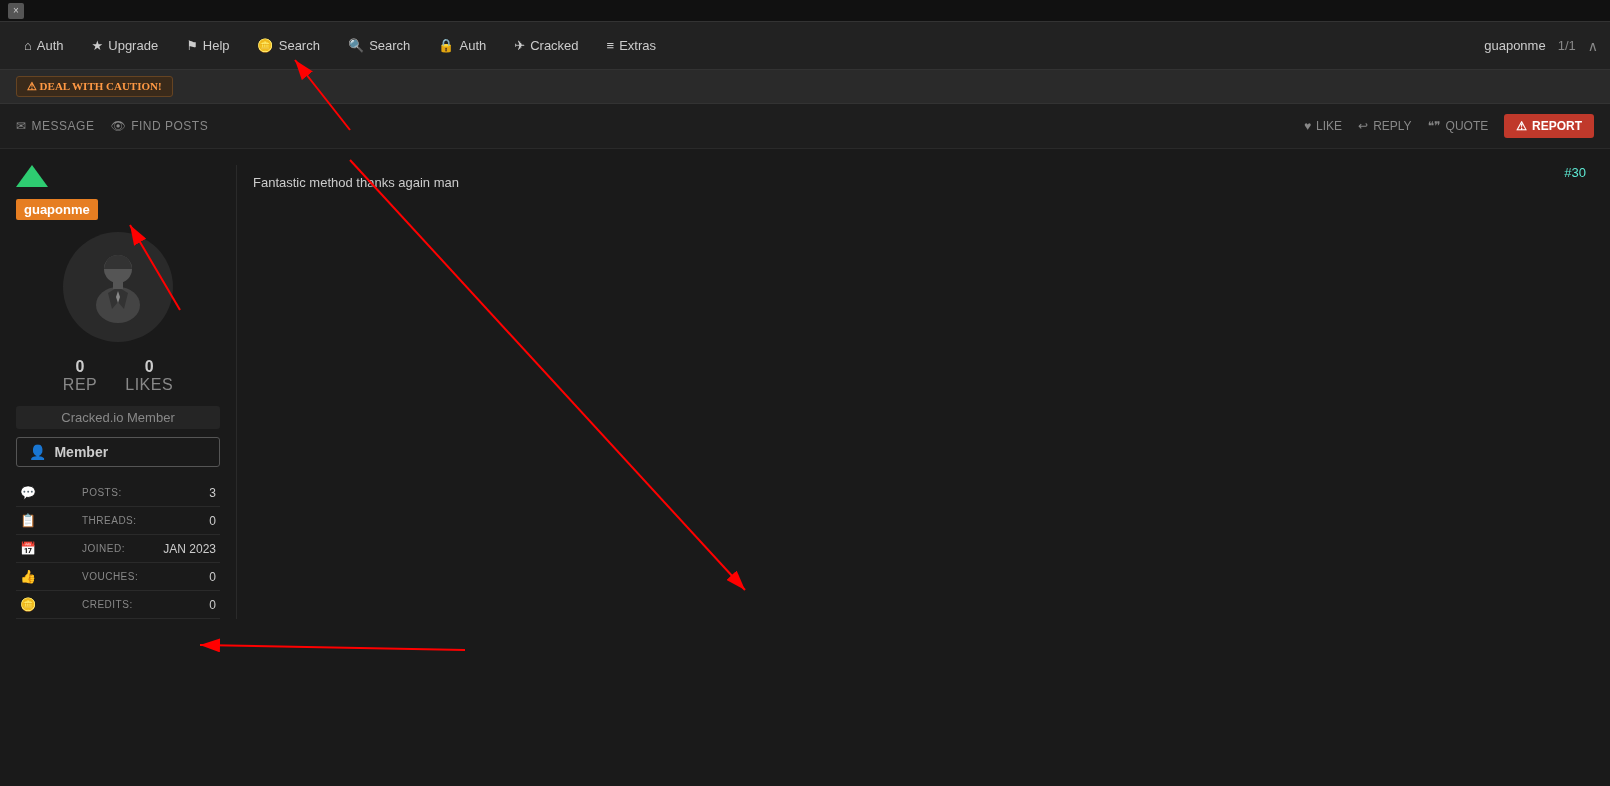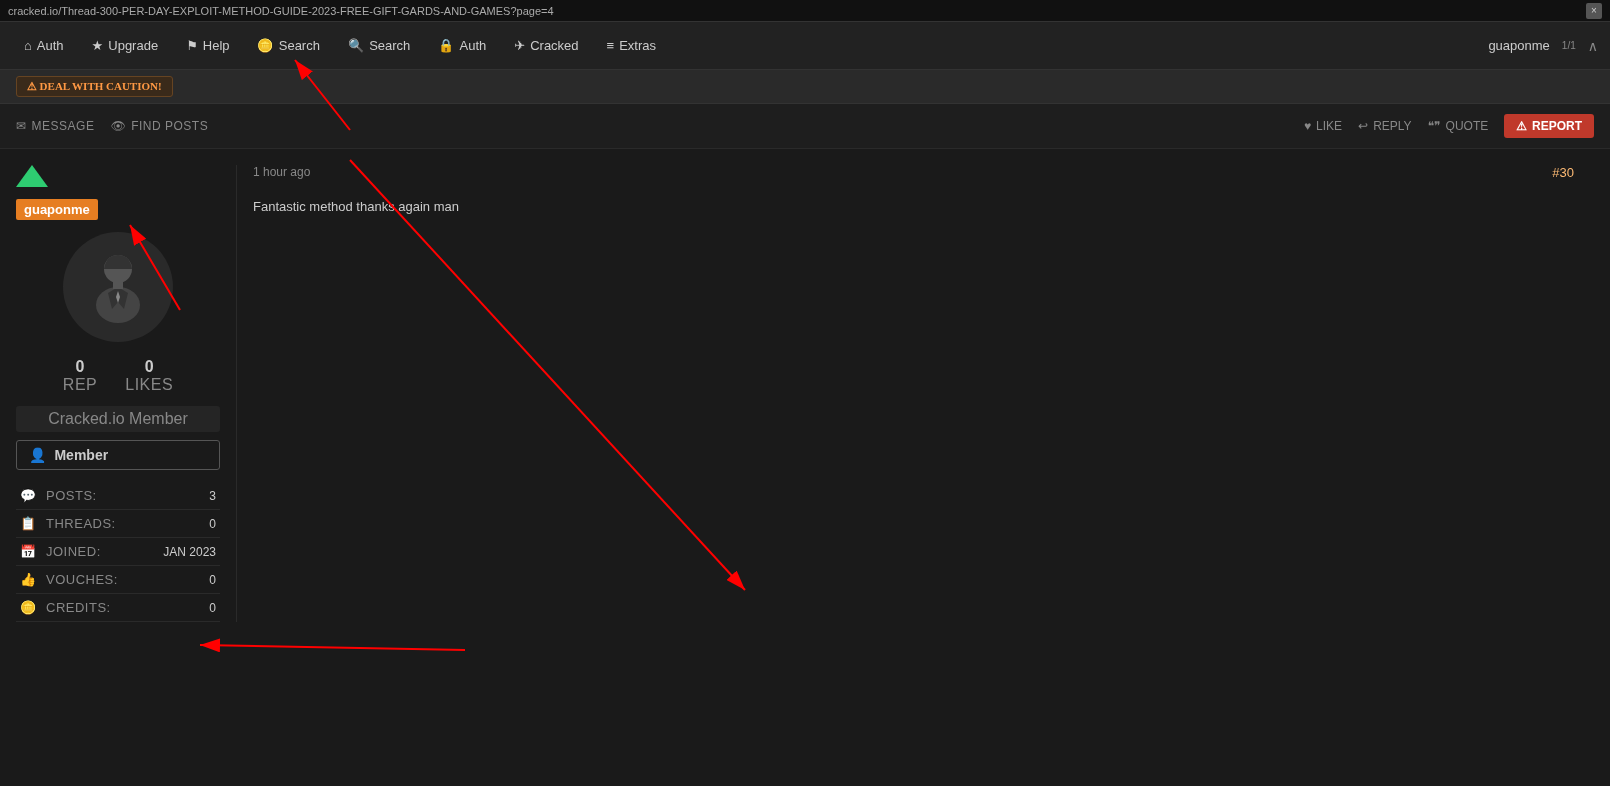--- a/index.html
+++ b/index.html
@@ -68,21 +68,21 @@
       display: flex;
       align-items: center;
       gap: 12px;
     }
     .nav-username {
       color: #ccc;
       font-size: 13px;
     }
     .nav-pages {
       color: #888;
-      font-size: 10px;
+      font-size: 13px;
     }
     .nav-arrow {
       color: #888;
       font-size: 14px;
     }
 
     
     .caution-bar {
       background: #2a2a2a;
       padding: 6px 16px;
@@ -163,23 +163,23 @@
       min-width: 220px;
       display: flex;
       flex-direction: column;
       align-items: center;
       gap: 8px;
       padding-right: 16px;
     }
 
     .post-number {
       position: absolute;
-      right: 20px;
+      right: 8px;
       top: 0;
-      color: #fdba74;
+      color: #5eead4;
       font-size: 13px;
     }
 
     .triangle-mark {
       width: 0;
       height: 0;
       border-left: 16px solid transparent;
       border-right: 16px solid transparent;
       border-bottom: 22px solid #2ecc71;
       align-self: flex-start;
@@ -230,21 +230,21 @@
     }
     .stat-label {
       color: #888;
       font-size: 16px;
       text-transform: uppercase;
       letter-spacing: 0.5px;
     }
 
     .member-type {
       color: #888;
-      font-size: 16px;
+      font-size: 13px;
       background: #252525;
       padding: 4px 16px;
       border-radius: 3px;
       width: 100%;
       text-align: center;
     }
 
     .member-badge {
       border: 1px solid #555;
       padding: 6px 12px;
@@ -271,24 +271,25 @@
       gap: 8px;
     }
     .stats-row-icon {
       color: #888;
       width: 18px;
       font-size: 13px;
       flex-shrink: 0;
     }
     .stats-row-label {
       color: #888;
-      font-size: 13px;
+      font-size: 10px;
       text-transform: uppercase;
       letter-spacing: 0.5px;
       flex: 1;
+      margin-left: 36px;
     }
     .stats-row-value {
       color: #ccc;
       font-size: 12px;
       min-width: 30px;
       text-align: right;
     }
 
     
     .post-area {
@@ -322,21 +323,20 @@
       width: 1610px;
       height: 786px;
       pointer-events: none;
       z-index: 9999;
     }
   </style>
 </head>
 <body>
 
 <div class="title-bar">
-  <span class="title-bar-url">cracked.io/Thread-300-PER-DAY-EXPLOIT-METHOD-GUIDE-2023-FREE-GIFT-GARDS-AND-GAMES?page=4</span>
   <div class="title-bar-close">×</div>
 </div>
 
 <div class="navbar">
   <div class="nav-item">
     <span class="nav-icon">⌂</span>
     <span>Auth</span>
   </div>
   <div class="nav-item">
     <span class="nav-icon">★</span>
@@ -472,23 +472,20 @@
         <span class="stats-row-icon">🪙</span>
         <span class="stats-row-label">CREDITS:</span>
         <span class="stats-row-value">0</span>
       </div>
     </div>
   </div>
 
   <div class="post-area">
     <div style="position:absolute;top:0;right:0;">
       <span class="post-number">#30</span>
-    </div>
-    <div class="post-header">
-      <span class="post-time">1 hour ago</span>
     </div>
     <div class="post-content">Fantastic method thanks again man</div>
   </div>
 </div>
 
 <svg class="annotation-layer" xmlns="http://www.w3.org/2000/svg">
   <defs>
     <marker id="arrowhead" markerWidth="10" markerHeight="7" refX="10" refY="3.5" orient="auto">
       <polygon points="0 0, 10 3.5, 0 7" fill="red"></polygon>
     </marker>

